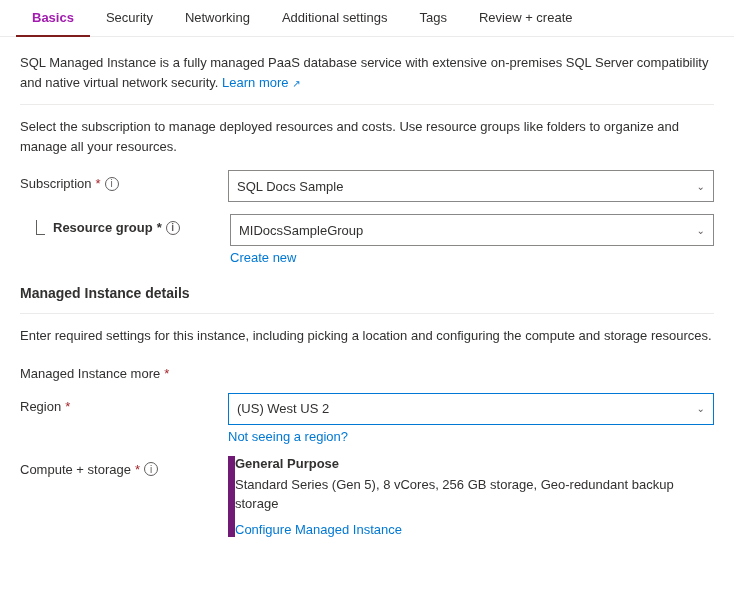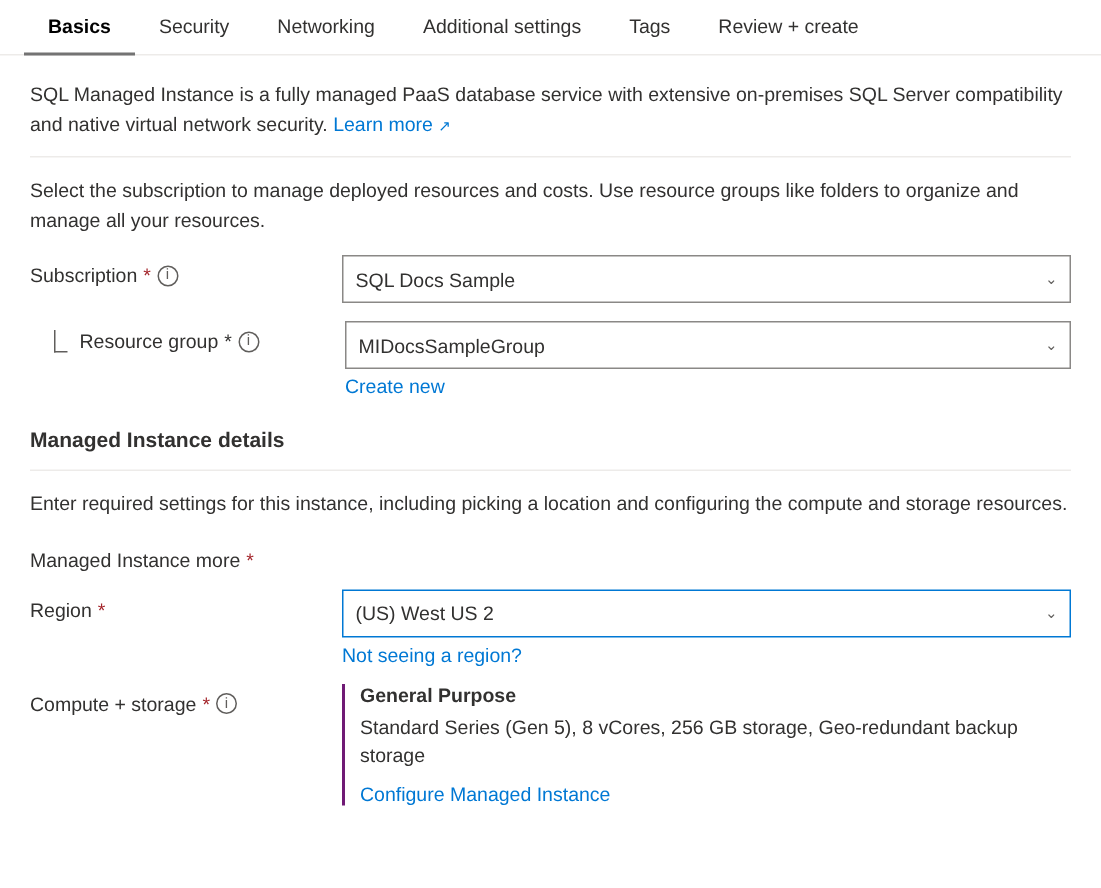--- a/index.html
+++ b/index.html
@@ -23,22 +23,22 @@
     .tab {
       padding: 10px 16px;
       cursor: pointer;
       font-size: 13px;
       color: #323130;
       border-bottom: 2px solid transparent;
       margin-bottom: -1px;
       white-space: nowrap;
     }
     .tab.active {
-      color: #000000;
-      border-bottom: 2px solid #737373;
+      color: #a21caf;
+      border-bottom: 2px solid #7f1d1d;
       font-weight: 600;
     }
 
     
     .content {
       padding: 16px 20px;
     }
 
     .intro-text {
       font-size: 13px;
@@ -112,20 +112,21 @@
     .sub-label {
       min-width: 200px;
       max-width: 200px;
       padding-top: 6px;
       font-size: 13px;
       color: #323130;
       display: flex;
       align-items: center;
       gap: 4px;
       padding-left: 16px;
+      font-weight: bold;
     }
     .sub-label::before {
       content: '';
       display: inline-block;
       width: 8px;
       height: 14px;
       border-left: 1px solid #605e5c;
       border-bottom: 1px solid #605e5c;
       margin-right: 4px;
       flex-shrink: 0;
@@ -182,22 +183,22 @@
       color: #0078d4;
       font-size: 13px;
       cursor: pointer;
       text-decoration: none;
       display: inline-block;
       margin-top: 4px;
     }
 
     
     .compute-block {
-      border-left: 2px solid #701a75;
-      padding-left: 10px;
+      border-left: 7px solid #701a75;
+      padding-left: 0;
     }
     .compute-title {
       font-weight: 600;
       font-size: 13px;
       color: #323130;
       margin-bottom: 4px;
     }
     .compute-desc {
       font-size: 13px;
       color: #323130;

